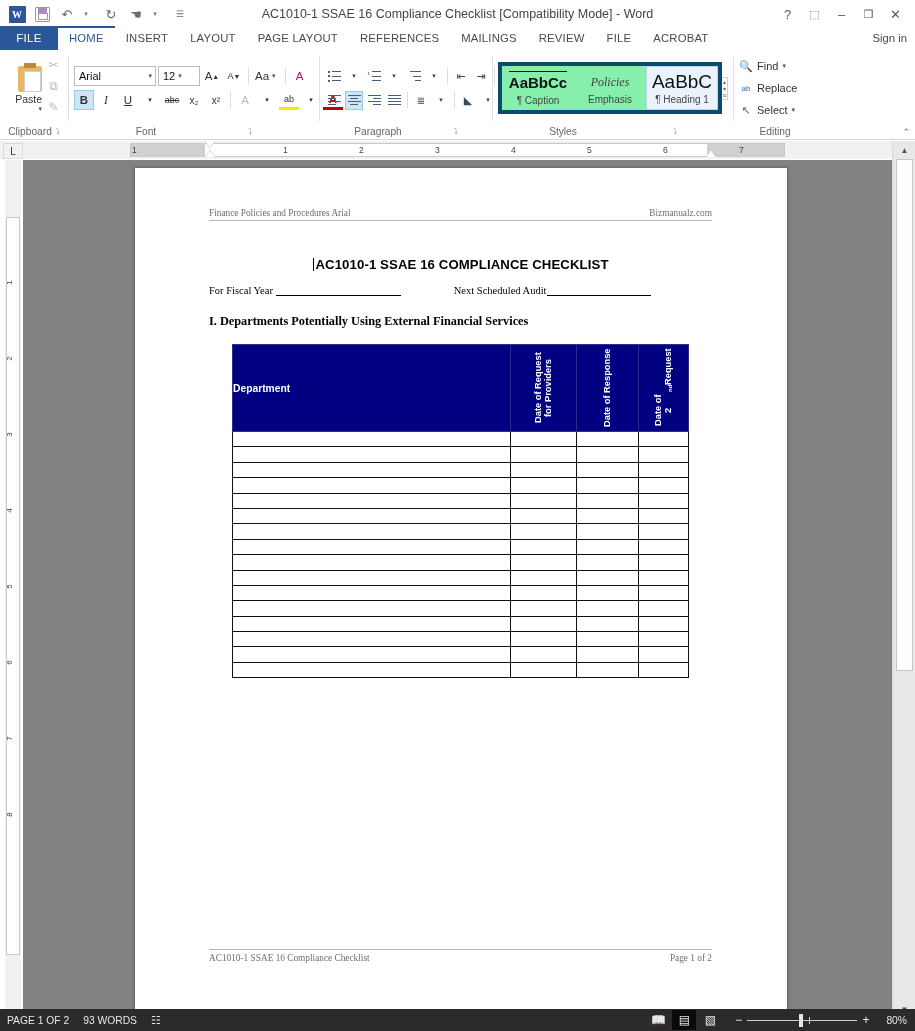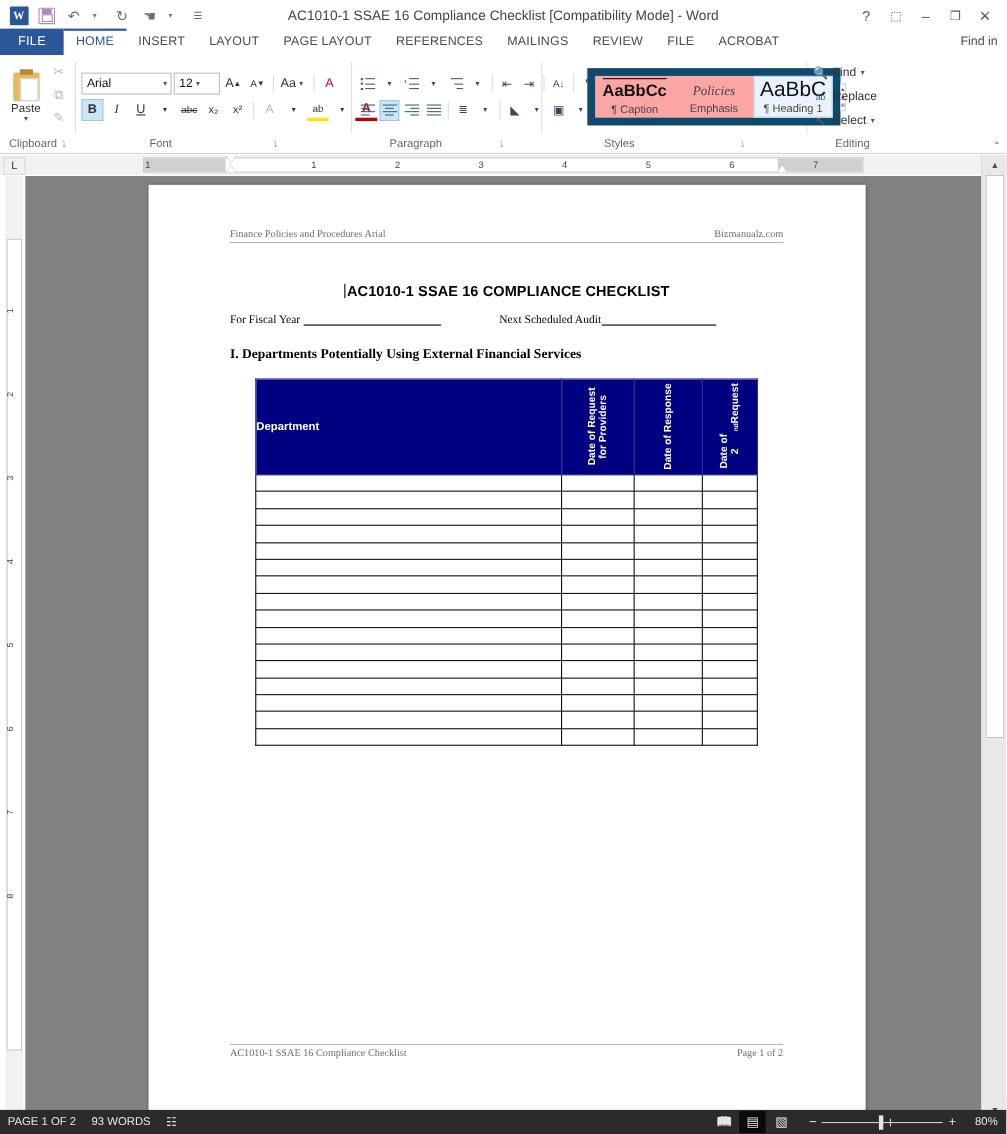--- a/index.html
+++ b/index.html
@@ -71,21 +71,21 @@
   .glabel{
     height:17px; font-size:10.2px; color:#666; text-align:center; line-height:17px;
     display:flex;align-items:center;justify-content:center;gap:4px;
   }
   .gsep{ width:1px; background:#e0e0e0; margin:6px 0 18px 0; }
   .dlg{ font-size:8px;color:#888; }
 
   
   .clip{ width:68px; }
   .paste-btn{
-    width:40px;display:flex;flex-direction:column;align-items:center;gap:1px;cursor:default;
+    width:40px;display:flex;flex-direction:column;align-items:flex-end;gap:1px;cursor:default;
   }
   .clipboard-ico{
     width:24px;height:26px;background:#e8b761;border-radius:2px;position:relative;
   }
   .clipboard-ico:before{
     content:"";position:absolute;left:6px;top:-3px;width:12px;height:5px;background:#b8893a;border-radius:1px;
   }
   .clipboard-ico:after{
     content:"";position:absolute;left:6px;top:5px;width:15px;height:19px;background:#fff;border:1px solid #cfcfcf;
   }
@@ -124,21 +124,21 @@
   .pbtn.on{background:#cde6f7;border:1px solid #9ccae6;}
   .mini-list{width:13px;height:11px;position:relative;}
   .mini-list i{position:absolute;left:4px;width:9px;height:1.3px;background:#46607a;}
   .mini-list b{position:absolute;left:0;width:2.2px;height:2.2px;background:#46607a;}
   .align-ico{width:13px;height:11px;position:relative;}
   .align-ico i{position:absolute;height:1.4px;background:#46607a;left:0;}
 
   
   .stylesg{ width:240px; }
   .gallery{
-    display:flex;border:7px solid #0c4a6e;background:#fca5a5;height:52px;margin-left:36px;
+    display:flex;border:4px solid #0c4a6e;background:#86efac;height:52px;
   }
   .sitem{
     width:72px;display:flex;flex-direction:column;align-items:center;justify-content:center;
     cursor:default;border:1px solid transparent;
   }
   .sitem.sel{ border:1px solid #b6d2ea; background:#eaf3fb; }
   .spre{ font-size:17px;color:#111;line-height:20px; }
   .spre.cap{ font-size:15px;border-top:1.4px solid #111;padding-top:1px; font-weight:bold;}
   .spre.emp{ font-style:italic;font-size:12px;font-family:"Liberation Serif",serif;color:#444;}
   .spre.h1{ font-size:19px; }
@@ -325,21 +325,21 @@
     <div class="tab-file">FILE</div>
     <div class="tab active">HOME</div>
     <div class="tab">INSERT</div>
     <div class="tab">LAYOUT</div>
     <div class="tab">PAGE LAYOUT</div>
     <div class="tab">REFERENCES</div>
     <div class="tab">MAILINGS</div>
     <div class="tab">REVIEW</div>
     <div class="tab">FILE</div>
     <div class="tab">ACROBAT</div>
-    <div class="signin">Find in</div>
+    <div class="signin">Sign in</div>
   </div>
 
   <div class="ribbon">
 
     <div class="rgroup clip">
       <div class="gbody">
         <div class="paste-btn">
           <div class="clipboard-ico"></div>
           <div class="paste-lbl">Paste</div>
           <div class="paste-caret">▾</div>

